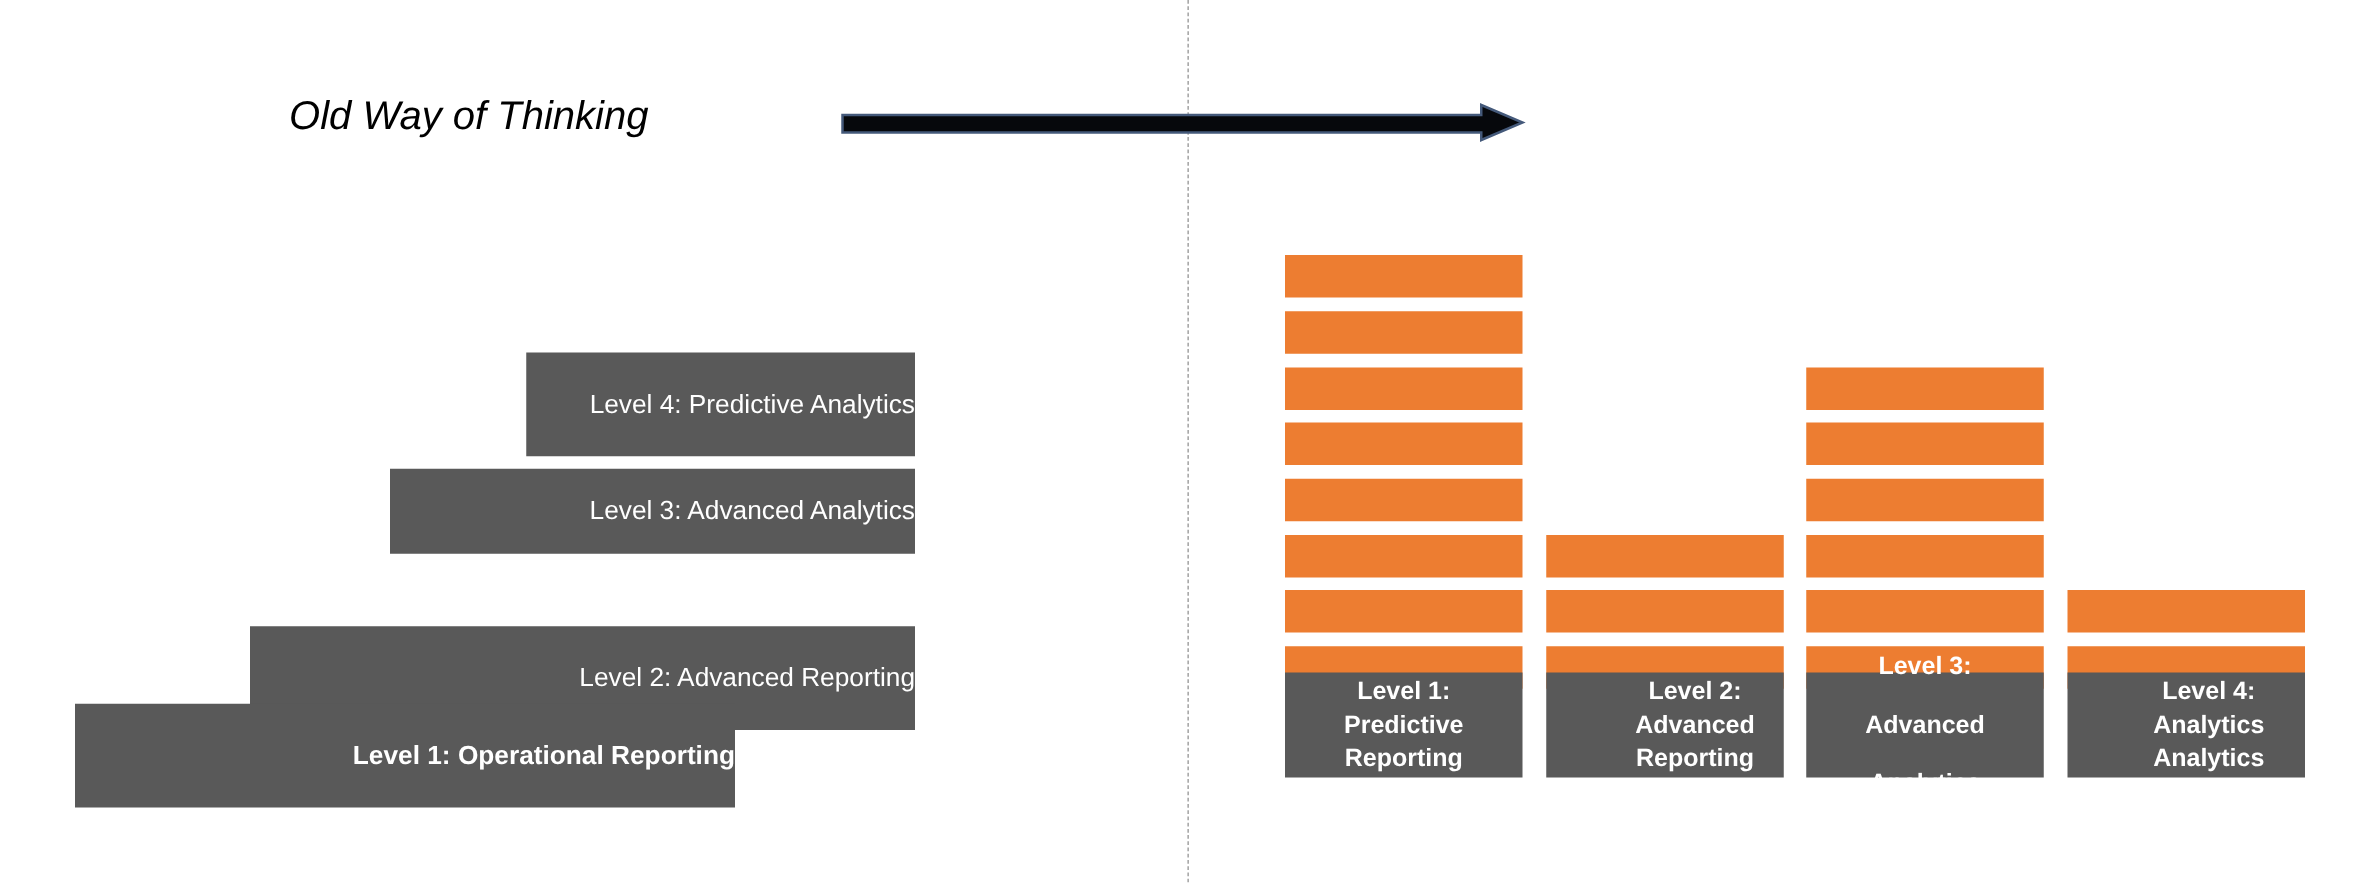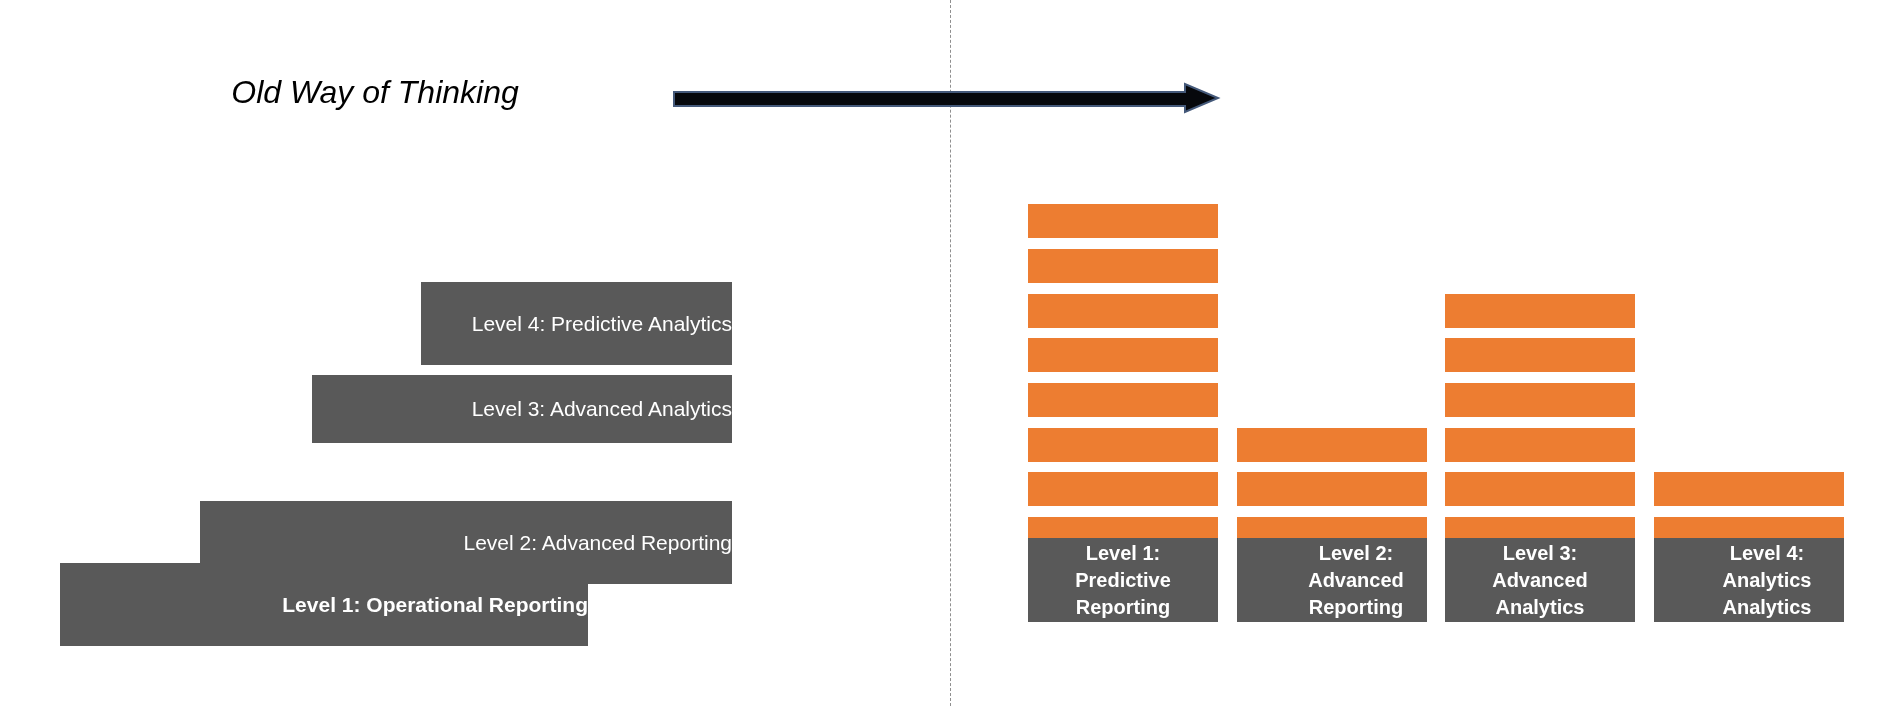--- a/index.html
+++ b/index.html
@@ -33,21 +33,21 @@
   .new-col.c1{left:1237px;}
   .new-col.c2{left:1445px;}
   .new-col.c3{left:1654px;}
   .orange-bar{position:absolute;left:0;width:100%;height:34px;background:var(--orange);}
 
   .col-label{position:absolute;top:538px;width:190px;height:84px;background:var(--dark-gray);
     color:#ffffff;display:flex;flex-direction:column;align-items:center;justify-content:center;
     font-size:20px;line-height:27px;text-align:center;font-weight:bold;}
   .col-label.c0{left:1028px;}
   .col-label.c1{left:1237px;padding-left:48px;}
-  .col-label.c2{left:1445px;}
+  .col-label.c2{left:1445px;gap:20px;}
   .col-label.c3{left:1654px;padding-left:36px;}
 </style>
 </head>
 <body>
 
 <div class="canvas">
 
   <div class="divider"></div>
 
   <div class="title old-title">Old Way of Thinking</div>

